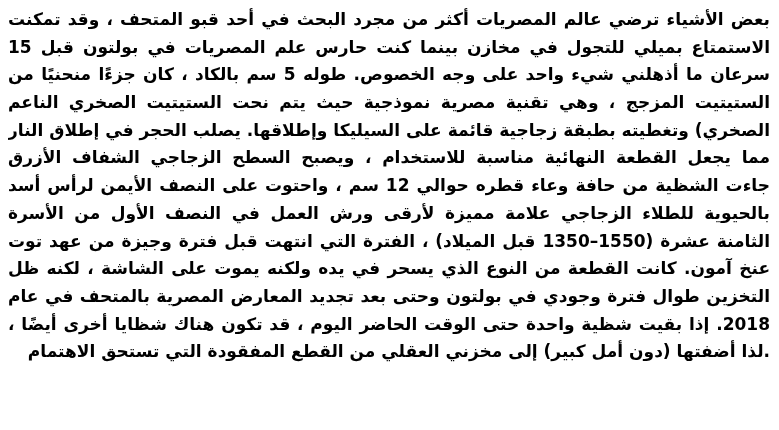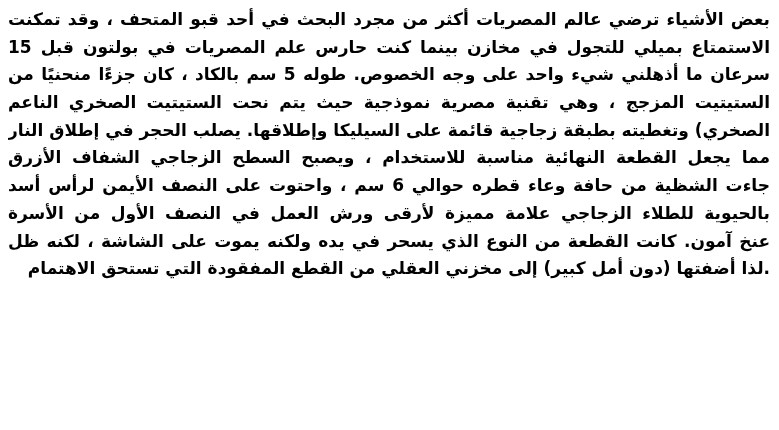--- a/index.html
+++ b/index.html
@@ -43,18 +43,21 @@
 <body>
 
 <div class="page">
   <div class="doc" dir="rtl">
     <div class="line" dir="rtl">بعض الأشياء ترضي عالم المصريات أكثر من مجرد البحث في أحد قبو المتحف ، وقد تمكنت من</div>
     <div class="line" dir="rtl">الاستمتاع بميلي للتجول في مخازن بينما كنت حارس علم المصريات في بولتون قبل 15 عامًا.</div>
     <div class="line" dir="rtl">سرعان ما أذهلني شيء واحد على وجه الخصوص. طوله 5 سم بالكاد ، كان جزءًا منحنيًا من</div>
     <div class="line" dir="rtl">الستيتيت المزجج ، وهي تقنية مصرية نموذجية حيث يتم نحت الستيتيت الصخري الناعم (الحجر</div>
     <div class="line" dir="rtl">الصخري) وتغطيته بطبقة زجاجية قائمة على السيليكا وإطلاقها. يصلب الحجر في إطلاق النار ،</div>
     <div class="line" dir="rtl">مما يجعل القطعة النهائية مناسبة للاستخدام ، ويصبح السطح الزجاجي الشفاف الأزرق الداكن.</div>
-    <div class="line" dir="rtl">جاءت الشظية من حافة وعاء قطره حوالي 6 سم ، واحتوت على النصف الأيمن لرأس أسد</div>
+    <div class="line" dir="rtl">جاءت الشظية من حافة وعاء قطره حوالي 12 سم ، واحتوت على النصف الأيمن لرأس أسد</div>
     <div class="line" dir="rtl">بالحيوية للطلاء الزجاجي علامة مميزة لأرقى ورش العمل في النصف الأول من الأسرة المصرية</div>
+    <div class="line" dir="rtl">الثامنة عشرة (1550–1350 قبل الميلاد) ، الفترة التي انتهت قبل فترة وجيزة من عهد توت</div>
     <div class="line" dir="rtl">عنخ آمون. كانت القطعة من النوع الذي يسحر في يده ولكنه يموت على الشاشة ، لكنه ظل في</div>
+    <div class="line" dir="rtl">التخزين طوال فترة وجودي في بولتون وحتى بعد تجديد المعارض المصرية بالمتحف في عام</div>
+    <div class="line" dir="rtl">2018. إذا بقيت شظية واحدة حتى الوقت الحاضر اليوم ، قد تكون هناك شظايا أخرى أيضًا ،</div>
     <div class="line last" dir="rtl">.لذا أضفتها (دون أمل كبير) إلى مخزني العقلي من القطع المفقودة التي تستحق الاهتمام بها</div>
   </div>
 </div>
 
 </body></html>

